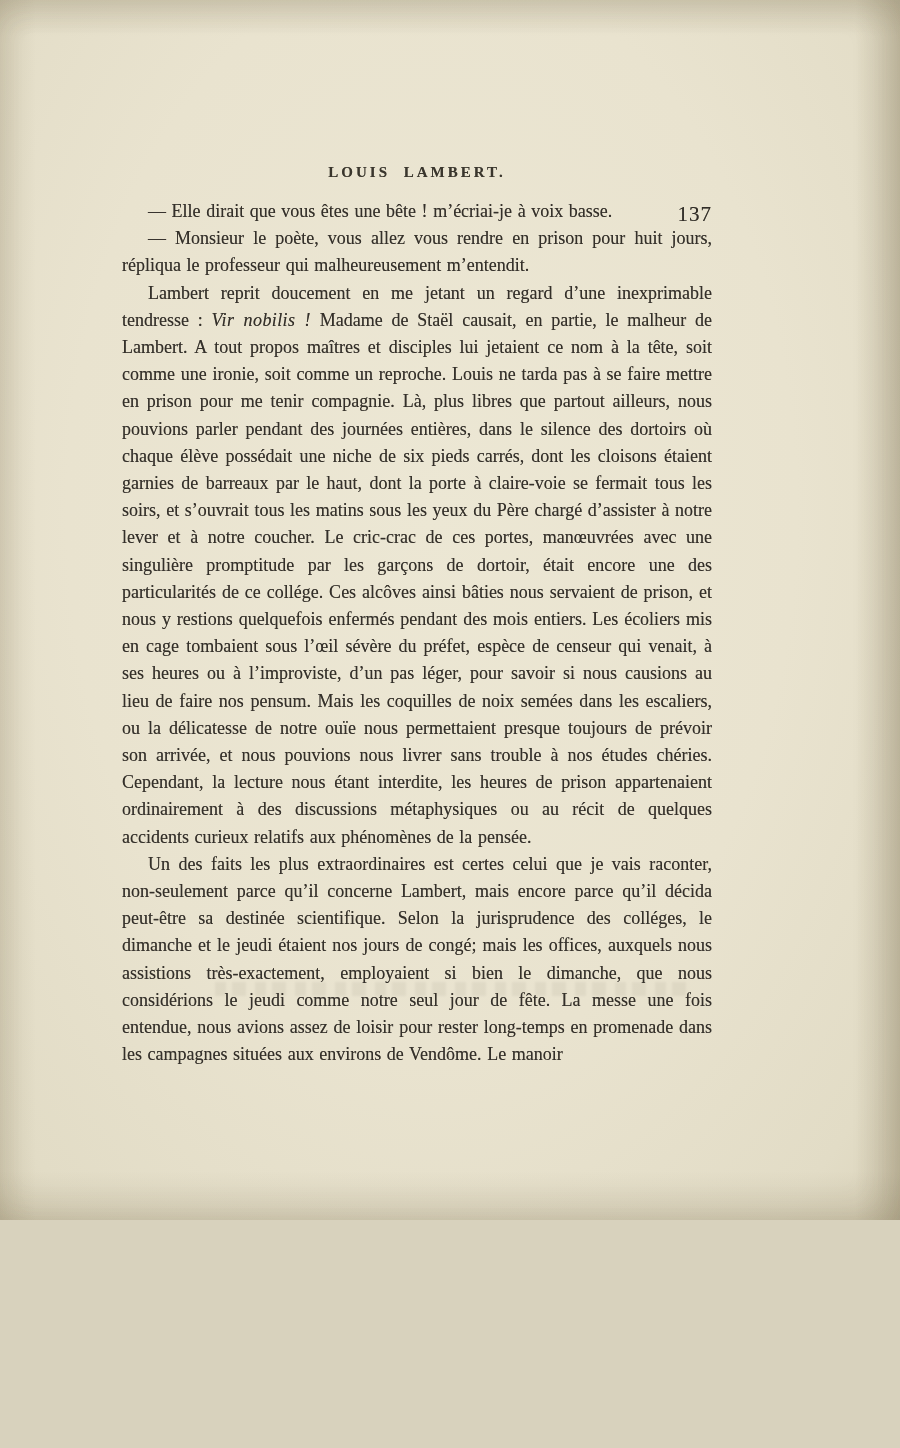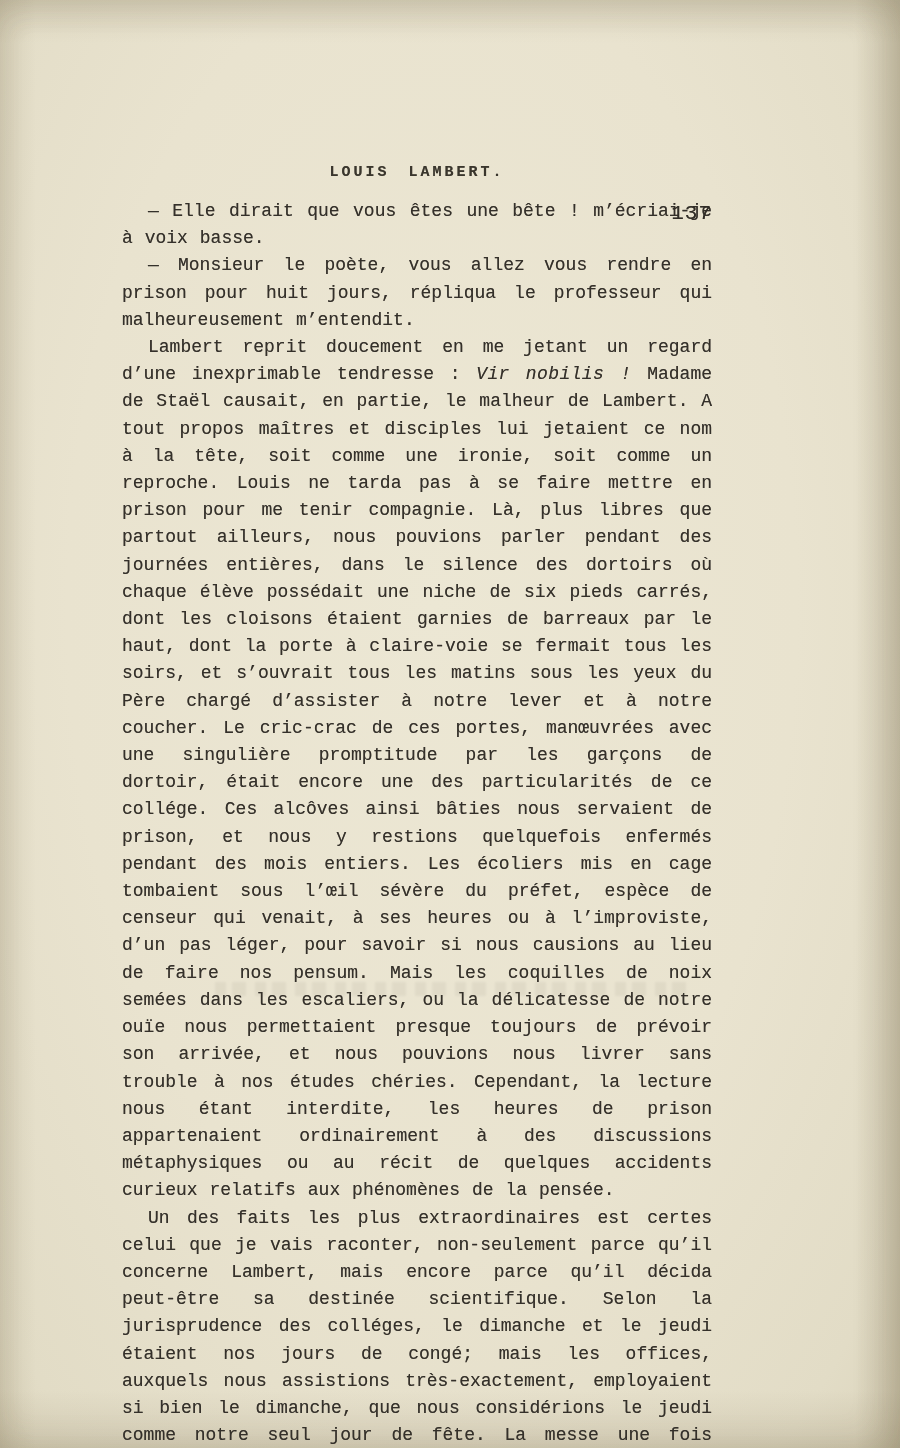--- a/index.html
+++ b/index.html
@@ -3,23 +3,23 @@
 <meta charset="utf-8">
 <style>
   html, body {
     margin: 0;
     padding: 0;
     background: #d8d2bd;
   }
   .page {
     position: relative;
     width: 900px;
-    height: 1448px;
+    height: 1220px;
     overflow: hidden;
-    font-family: Liberation Mono, monospace;
+    font-family: Liberation Serif, serif;
     background:
       linear-gradient(to right, rgba(105,90,55,0.12) 0%, rgba(105,90,55,0) 4%, rgba(105,90,55,0) 95%, rgba(95,80,48,0.18) 100%),
       linear-gradient(to bottom, rgba(105,90,55,0.10) 0%, rgba(105,90,55,0) 3%, rgba(105,90,55,0) 96%, rgba(95,80,48,0.12) 100%),
       radial-gradient(ellipse at 48% 42%, #ece7d4 0%, #e9e3cf 55%, #e2dcc6 88%, #dcd5bd 100%);
     box-shadow: inset -14px 0 36px rgba(90,75,45,0.14), inset 0 10px 28px rgba(90,75,45,0.08);
     color: #34302a;
   }
   .content {
     position: absolute;
     left: 122px;

